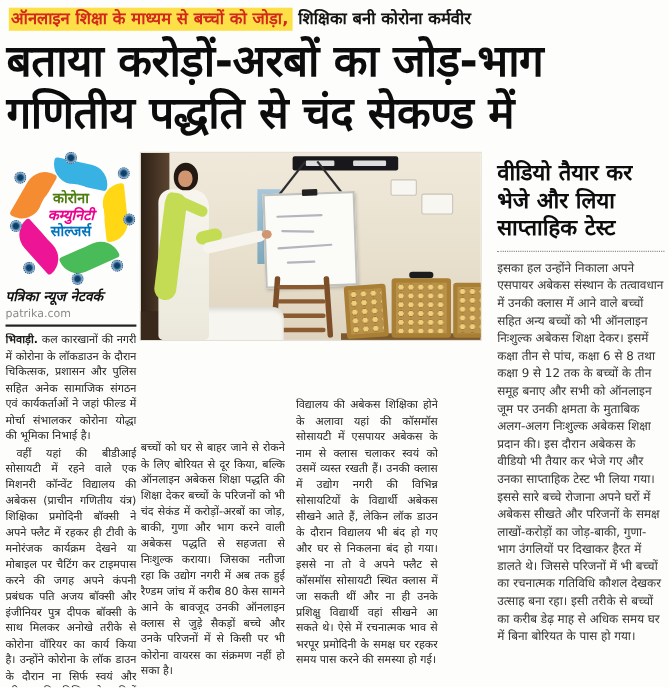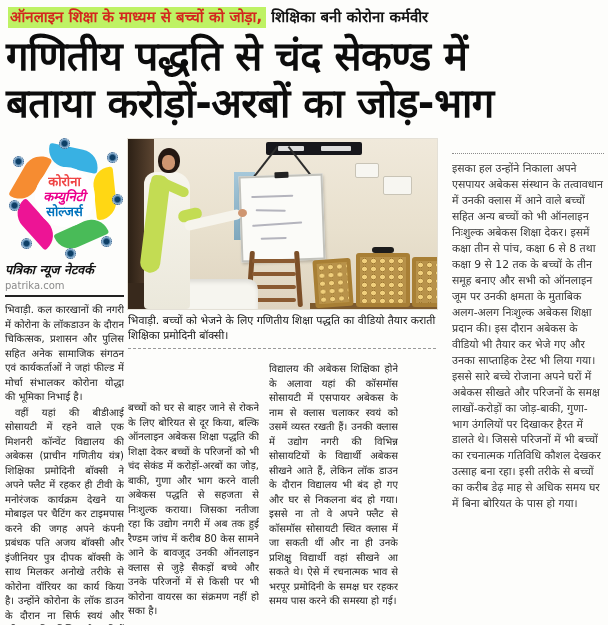--- a/index.html
+++ b/index.html
@@ -4,51 +4,51 @@
 <style>
   html,body{margin:0;padding:0;background:#fff;}
   .page{
     position:relative;width:608px;height:625px;overflow:hidden;
     background:#fdfdfb;
     font-family:"DejaVu Sans","Liberation Sans",sans-serif;
     color:#1a1a1a;
   }
   
   .kicker{position:absolute;left:8px;top:6px;font-size:15px;font-weight:700;white-space:nowrap;}
-  .kicker .hl{background:#bef264;color:#d3281e;padding:1px 4px 2px 2px;}
+  .kicker .hl{background:#fde047;color:#d3281e;padding:1px 4px 2px 2px;}
   .kicker .rest{color:#141414;margin-left:5px;font-weight:700;}
   
   .headline{position:absolute;left:6px;top:33px;width:600px;
     font-size:40px;line-height:47px;font-weight:800;color:#0c0c0c;letter-spacing:-.5px;}
   
   .left-rail{position:absolute;left:5px;top:138px;width:119px;}
   .logo-wrap{position:relative;width:112px;height:118px;margin:0 auto;}
   .petal{position:absolute;left:50%;top:50%;width:52px;height:21px;margin:-10px 0 0 -26px;
     border-radius:4px 26px 4px 26px;opacity:.92;}
   .p1{background:#f58220;transform:rotate(-60deg) translateY(-40px);}
   .p2{background:#27aae1;transform:rotate(12deg) translateY(-40px);}
   .p3{background:#ffd400;transform:rotate(84deg) translateY(-40px);}
   .p4{background:#39b54a;transform:rotate(156deg) translateY(-40px);}
   .p5{background:#ec008c;transform:rotate(228deg) translateY(-40px);}
   .logo-core{position:absolute;left:50%;top:50%;width:60px;height:60px;margin:-30px 0 0 -30px;
     background:#fff;border-radius:50%;}
   .logo-text{position:absolute;left:0;top:50%;width:112px;transform:translateY(-52%);
     text-align:center;font-weight:700;font-size:13px;line-height:15px;z-index:3;}
-  .lt1{color:#ef4444;} .lt2{color:#ec008c;font-style:italic;} .lt3{color:#0072bc;text-align:center;}
+  .lt1{color:#4d7c0f;} .lt2{color:#ec008c;font-style:italic;} .lt3{color:#0072bc;text-align:center;}
   .virus{position:absolute;width:9px;height:9px;border-radius:50%;
     background:radial-gradient(circle,#0e3f66 35%,#6f9cc2 60%,#b9cfe2 75%);
     border:1px dotted #355d86;}
   .credit{margin-top:5px;border-bottom:2px solid #222;padding-bottom:4px;}
   .credit .agency{font-weight:700;font-size:12.5px;color:#111;font-style:italic;}
   .credit .site{font-size:10px;color:#8a8a8a;margin-top:2px;}
   
   .btxt{font-size:10px;line-height:1.45;text-align:justify;color:#1d1d1d;}
   .btxt p{margin:0;}
   .btxt p + p{text-indent:10px;margin-top:1px;}
-  .lead{font-weight:400;}
+  .lead{font-weight:700;}
   .col1{margin-top:6px;height:342px;overflow:hidden;}
   .col2{position:absolute;left:128px;top:362px;width:131px;height:263px;overflow:hidden;margin-top:39px;}
   .col3{position:absolute;left:269px;top:362px;width:129px;height:263px;overflow:hidden;}
   
   .photo{position:absolute;left:128px;top:139px;width:309px;height:170px;overflow:hidden;
     background:linear-gradient(180deg,#f0e9db 0%,#e8e0cd 55%,#ded3bf 100%);
     box-shadow:0 0 0 1px #e4e0d6;}
   .photo *{position:absolute;}
   .ph-door{left:0;top:0;width:26px;height:170px;background:linear-gradient(90deg,#2c2015,#5c4531);}
   .ph-floor{left:-18px;bottom:0;width:84px;height:26px;background:#38291c;transform:skewX(-32deg);}
@@ -104,22 +104,22 @@
 </head>
 <body>
 
 <div class="page">
 
   <div class="kicker">
     <span class="hl">ऑनलाइन शिक्षा के माध्यम से बच्चों को जोड़ा,</span><span class="rest">शिक्षिका बनी कोरोना कर्मवीर</span>
   </div>
 
   <div class="headline">
+    <div>बताया करोड़ों-अरबों का जोड़-भाग</div>
     <div>गणितीय पद्धति से चंद सेकण्ड में</div>
-    <div>बताया करोड़ों-अरबों का जोड़-भाग</div>
   </div>
 
   <div class="left-rail">
     <div class="logo-wrap">
       <span class="petal p1"></span>
       <span class="petal p2"></span>
       <span class="petal p3"></span>
       <span class="petal p4"></span>
       <span class="petal p5"></span>
       <span class="virus" style="left:4px;top:18px"></span>
@@ -181,30 +181,27 @@
     <div class="ph-hand"></div>
     <div class="ph-hair"></div>
     <div class="ph-face"></div>
     <div class="ph-shelf"></div>
     <div class="abacus ab1"></div>
     <div class="ph-handle"></div>
     <div class="abacus ab2"></div>
     <div class="abacus ab3"></div>
   </div>
 
-  <div class="caption">
-    <span class="lead">भिवाड़ी.</span>
-    <span>बच्चों को भेजने के लिए गणितीय शिक्षा पद्धति का वीडियो तैयार कराती शिक्षिका प्रमोदिनी बॉक्सी।</span>
-  </div>
 
   <div class="btxt col2">
     <p>बच्चों को घर से बाहर जाने से रोकने के लिए बोरियत से दूर किया, बल्कि ऑनलाइन अबेकस शिक्षा पद्धति की शिक्षा देकर बच्चों के परिजनों को भी चंद सेकंड में करोड़ों-अरबों का जोड़, बाकी, गुणा और भाग करने वाली अबेकस पद्धति से सहजता से निःशुल्क कराया। जिसका नतीजा रहा कि उद्योग नगरी में अब तक हुई रैण्डम जांच में करीब 80 केस सामने आने के बावजूद उनकी ऑनलाइन क्लास से जुड़े सैकड़ों बच्चे और उनके परिजनों में से किसी पर भी कोरोना वायरस का संक्रमण नहीं हो सका है।</p>
   </div>
   <div class="btxt col3">
     <p>विद्यालय की अबेकस शिक्षिका होने के अलावा यहां की कॉसमॉस सोसायटी में एसपायर अबेकस के नाम से क्लास चलाकर स्वयं को उसमें व्यस्त रखती हैं। उनकी क्लास में उद्योग नगरी की विभिन्न सोसायटियों के विद्यार्थी अबेकस सीखने आते हैं, लेकिन लॉक डाउन के दौरान विद्यालय भी बंद हो गए और घर से निकलना बंद हो गया। इससे ना तो वे अपने फ्लैट से कॉसमॉस सोसायटी स्थित क्लास में जा सकती थीं और ना ही उनके प्रशिक्षु विद्यार्थी वहां सीखने आ सकते थे। ऐसे में रचनात्मक भाव से भरपूर प्रमोदिनी के समक्ष घर रहकर समय पास करने की समस्या हो गई।</p>
   </div>
 
   <div class="sidebar">
+    <div class="sb-head">वीडियो तैयार कर भेजे और लिया साप्ताहिक टेस्ट</div>
     <div class="sb-rule"></div>
     <div class="sb-body">इसका हल उन्होंने निकाला अपने एसपायर अबेकस संस्थान के तत्वावधान में उनकी क्लास में आने वाले बच्चों सहित अन्य बच्चों को भी ऑनलाइन निःशुल्क अबेकस शिक्षा देकर। इसमें कक्षा तीन से पांच, कक्षा 6 से 8 तथा कक्षा 9 से 12 तक के बच्चों के तीन समूह बनाए और सभी को ऑनलाइन जूम पर उनकी क्षमता के मुताबिक अलग-अलग निःशुल्क अबेकस शिक्षा प्रदान की। इस दौरान अबेकस के वीडियो भी तैयार कर भेजे गए और उनका साप्ताहिक टेस्ट भी लिया गया। इससे सारे बच्चे रोजाना अपने घरों में अबेकस सीखते और परिजनों के समक्ष लाखों-करोड़ों का जोड़-बाकी, गुणा-भाग उंगलियों पर दिखाकर हैरत में डालते थे। जिससे परिजनों में भी बच्चों का रचनात्मक गतिविधि कौशल देखकर उत्साह बना रहा। इसी तरीके से बच्चों का करीब डेढ़ माह से अधिक समय घर में बिना बोरियत के पास हो गया।</div>
   </div>
 
 </div>
 
 </body></html>

